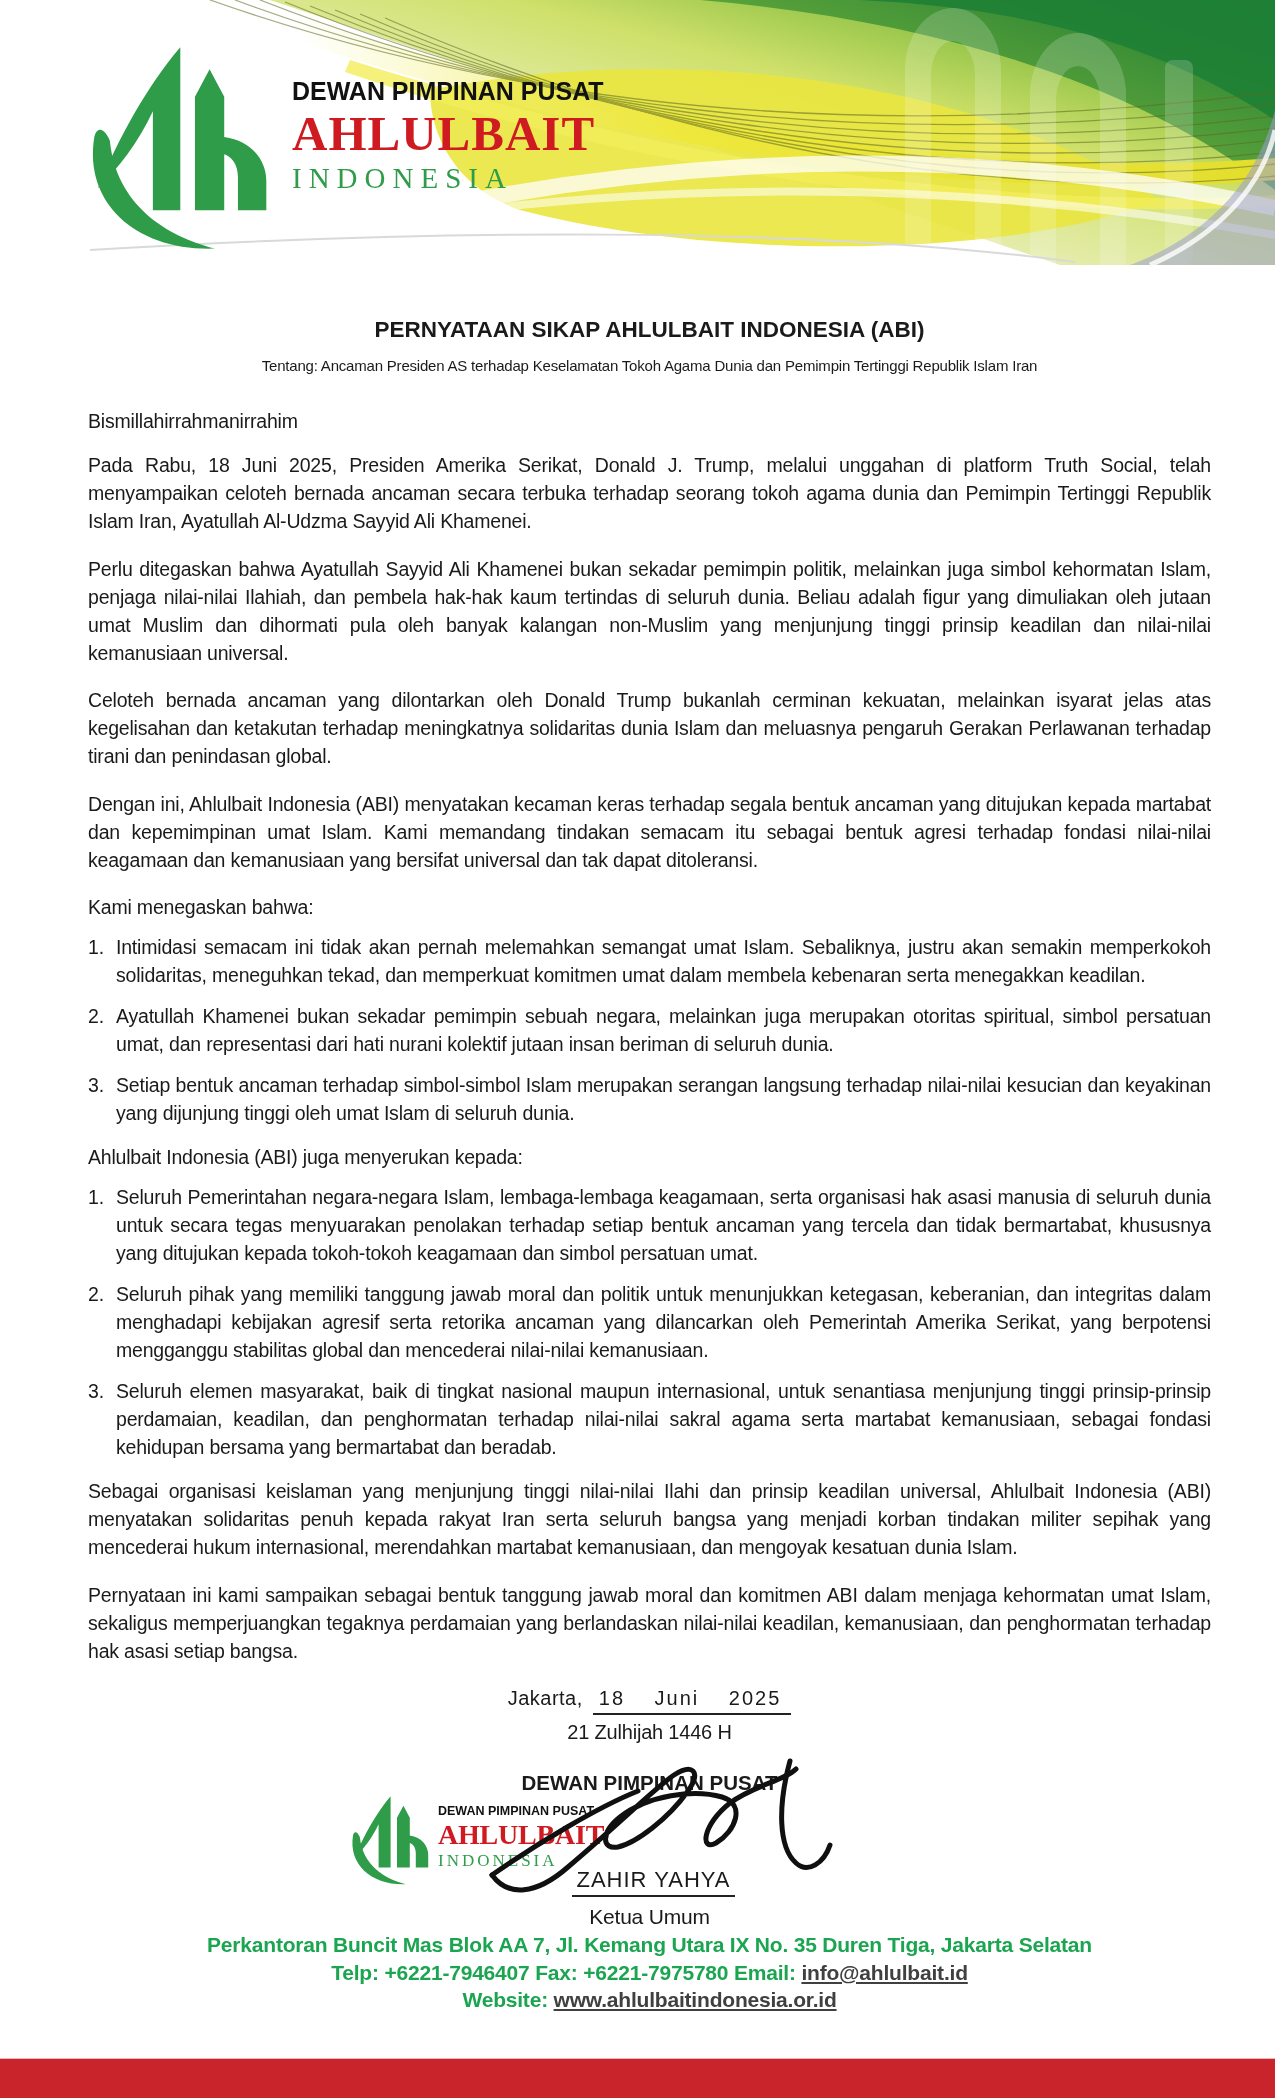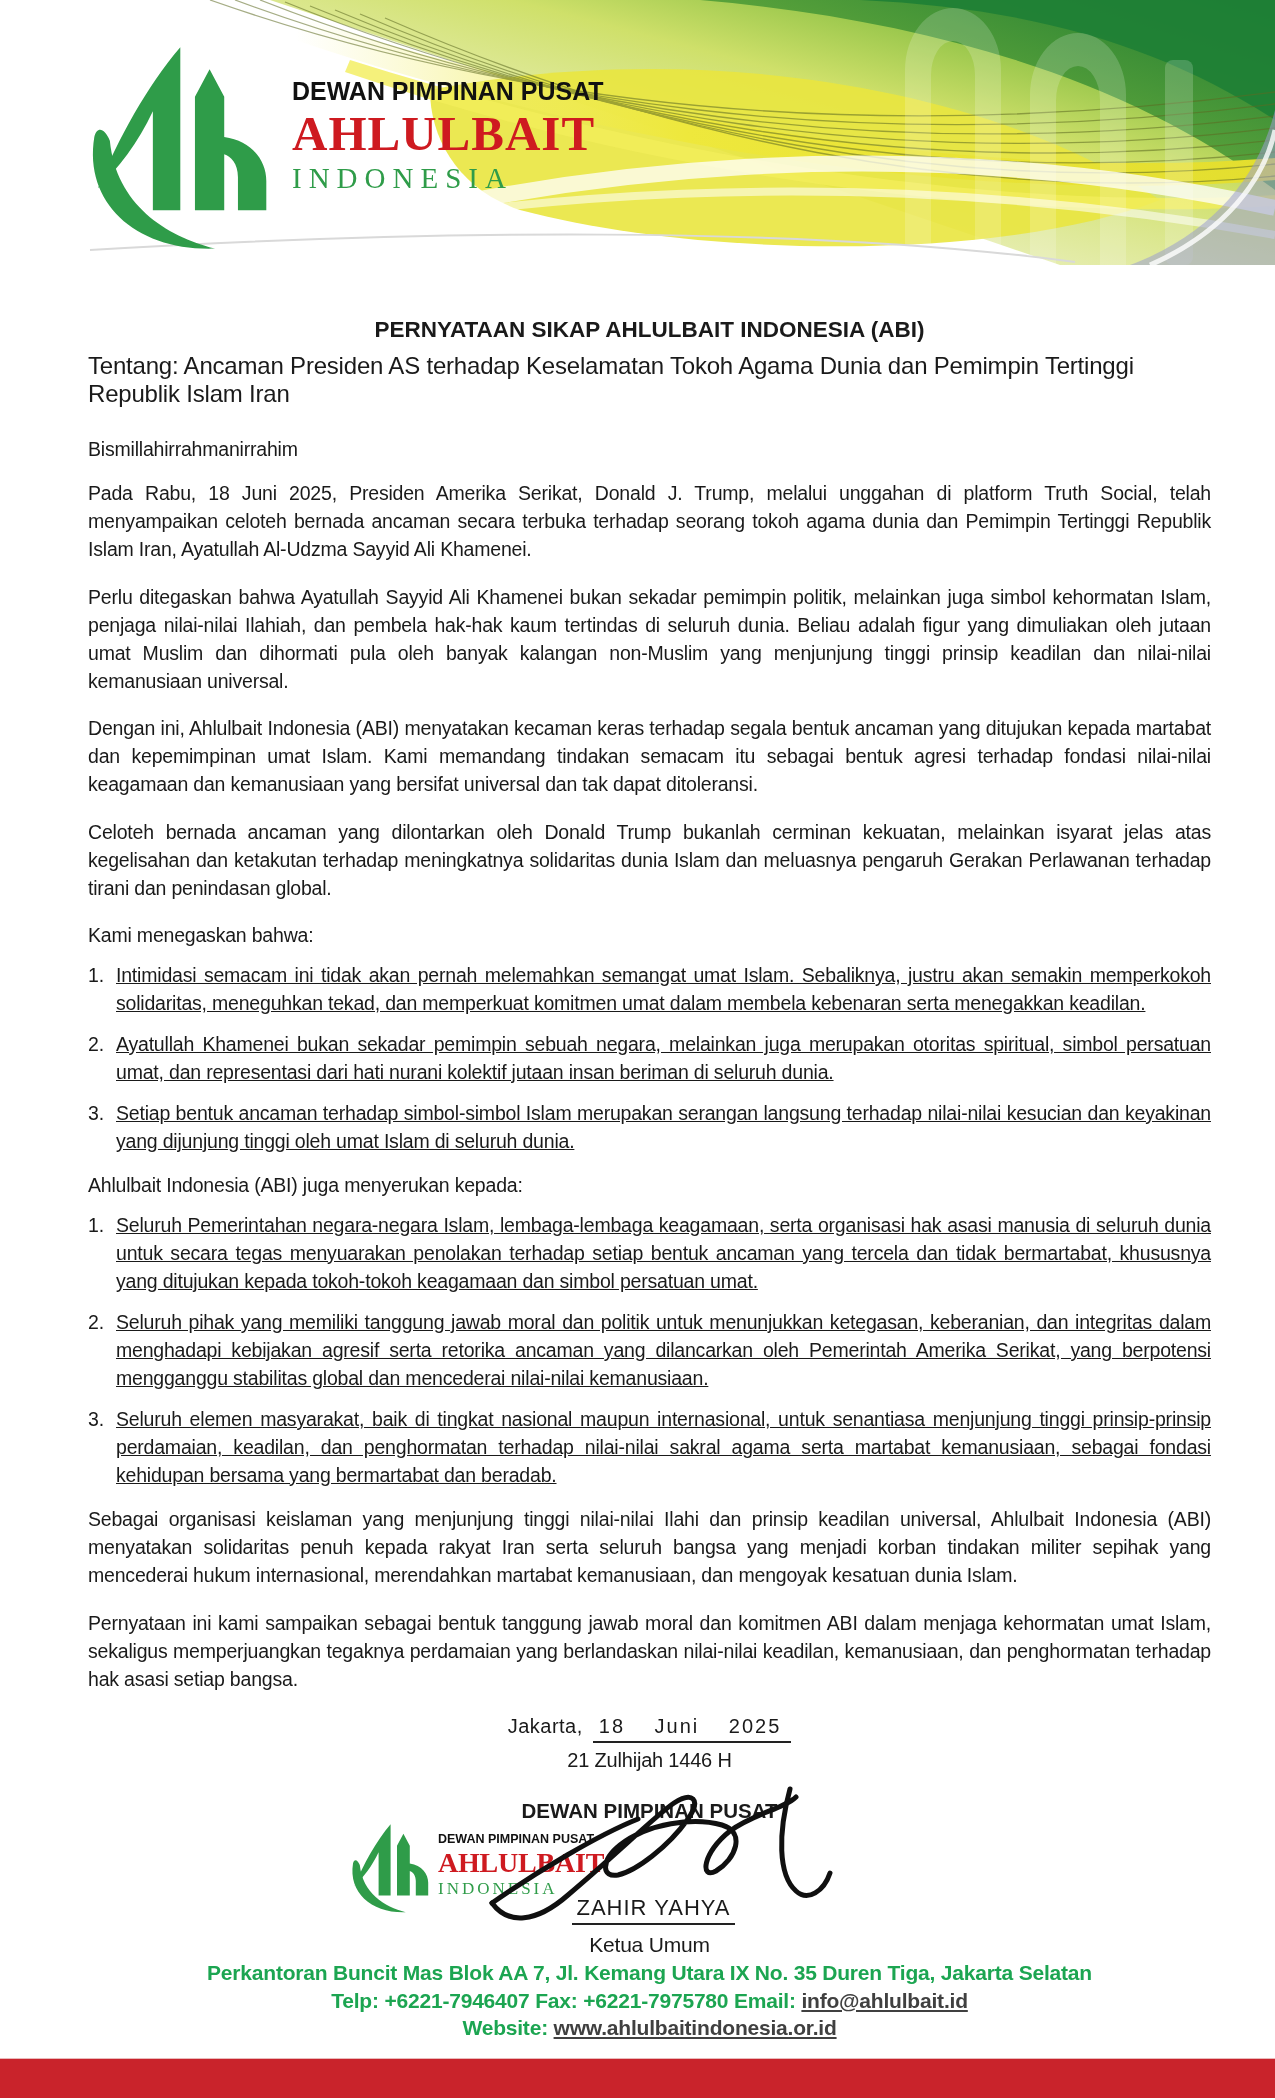--- a/index.html
+++ b/index.html
@@ -20,25 +20,25 @@
   .ht-line1{font-size:26px;font-weight:700;color:#111;letter-spacing:0;transform:scaleX(.96);transform-origin:left;}
   .ht-line2{font-family:"Liberation Serif",serif;font-size:49px;font-weight:700;color:#ce1a20;letter-spacing:1px;margin-top:5px;}
   .ht-line3{font-family:"Liberation Serif",serif;font-size:29px;font-weight:400;color:#2f9c49;letter-spacing:7px;margin-top:6px;}
   
   .content{
     position:absolute;top:265px;left:0;width:1275px;
     padding:0 64px 0 88px;box-sizing:border-box;
     font-size:19.5px;line-height:28px;letter-spacing:-.2px;
   }
   .doc-title{margin-top:50px;text-align:center;font-weight:700;font-size:22.5px;line-height:30px;letter-spacing:0;}
-  .doc-subtitle{margin-top:7px;font-size:24px;line-height:28px;}
+  .doc-subtitle{margin-top:7px;text-align:center;font-size:15px;line-height:28px;}
   .bismillah{margin-top:27px;}
   .para{margin-top:16px;text-align:justify;}
   .sec-heading{margin-top:16px;}
-  ol.num-list{margin:12px 0 0 0;padding:0;list-style:none;counter-reset:li;text-decoration:underline;}
+  ol.num-list{margin:12px 0 0 0;padding:0;list-style:none;counter-reset:li;}
   ol.num-list>li{
     counter-increment:li;
     position:relative;padding-left:28px;margin-bottom:13px;
     text-align:justify;
   }
   ol.num-list>li::before{
     content:counter(li) ".";
     position:absolute;left:0;top:0;
   }
   
@@ -157,22 +157,22 @@
 
   <div class="content">
 
     <div class="doc-title">PERNYATAAN SIKAP AHLULBAIT INDONESIA (ABI)</div>
     <div class="doc-subtitle">Tentang: Ancaman Presiden AS terhadap Keselamatan Tokoh Agama Dunia dan Pemimpin Tertinggi Republik Islam Iran</div>
 
     <div class="bismillah">Bismillahirrahmanirrahim</div>
 
     <p class="para">Pada Rabu, 18 Juni 2025, Presiden Amerika Serikat, Donald J. Trump, melalui unggahan di platform Truth Social, telah menyampaikan celoteh bernada ancaman secara terbuka terhadap seorang tokoh agama dunia dan Pemimpin Tertinggi Republik Islam Iran, Ayatullah Al-Udzma Sayyid Ali Khamenei.</p>
     <p class="para">Perlu ditegaskan bahwa Ayatullah Sayyid Ali Khamenei bukan sekadar pemimpin politik, melainkan juga simbol kehormatan Islam, penjaga nilai-nilai Ilahiah, dan pembela hak-hak kaum tertindas di seluruh dunia. Beliau adalah figur yang dimuliakan oleh jutaan umat Muslim dan dihormati pula oleh banyak kalangan non-Muslim yang menjunjung tinggi prinsip keadilan dan nilai-nilai kemanusiaan universal.</p>
+    <p class="para">Celoteh bernada ancaman yang dilontarkan oleh Donald Trump bukanlah cerminan kekuatan, melainkan isyarat jelas atas kegelisahan dan ketakutan terhadap meningkatnya solidaritas dunia Islam dan meluasnya pengaruh Gerakan Perlawanan terhadap tirani dan penindasan global.</p>
     <p class="para">Dengan ini, Ahlulbait Indonesia (ABI) menyatakan kecaman keras terhadap segala bentuk ancaman yang ditujukan kepada martabat dan kepemimpinan umat Islam. Kami memandang tindakan semacam itu sebagai bentuk agresi terhadap fondasi nilai-nilai keagamaan dan kemanusiaan yang bersifat universal dan tak dapat ditoleransi.</p>
-    <p class="para">Celoteh bernada ancaman yang dilontarkan oleh Donald Trump bukanlah cerminan kekuatan, melainkan isyarat jelas atas kegelisahan dan ketakutan terhadap meningkatnya solidaritas dunia Islam dan meluasnya pengaruh Gerakan Perlawanan terhadap tirani dan penindasan global.</p>
 
     <div class="sec-heading">Kami menegaskan bahwa:</div>
     <ol class="num-list">
       <li>Intimidasi semacam ini tidak akan pernah melemahkan semangat umat Islam. Sebaliknya, justru akan semakin memperkokoh solidaritas, meneguhkan tekad, dan memperkuat komitmen umat dalam membela kebenaran serta menegakkan keadilan.</li>
       <li>Ayatullah Khamenei bukan sekadar pemimpin sebuah negara, melainkan juga merupakan otoritas spiritual, simbol persatuan umat, dan representasi dari hati nurani kolektif jutaan insan beriman di seluruh dunia.</li>
       <li>Setiap bentuk ancaman terhadap simbol-simbol Islam merupakan serangan langsung terhadap nilai-nilai kesucian dan keyakinan yang dijunjung tinggi oleh umat Islam di seluruh dunia.</li>
     </ol>
 
     <div class="sec-heading">Ahlulbait Indonesia (ABI) juga menyerukan kepada:</div>
     <ol class="num-list">

